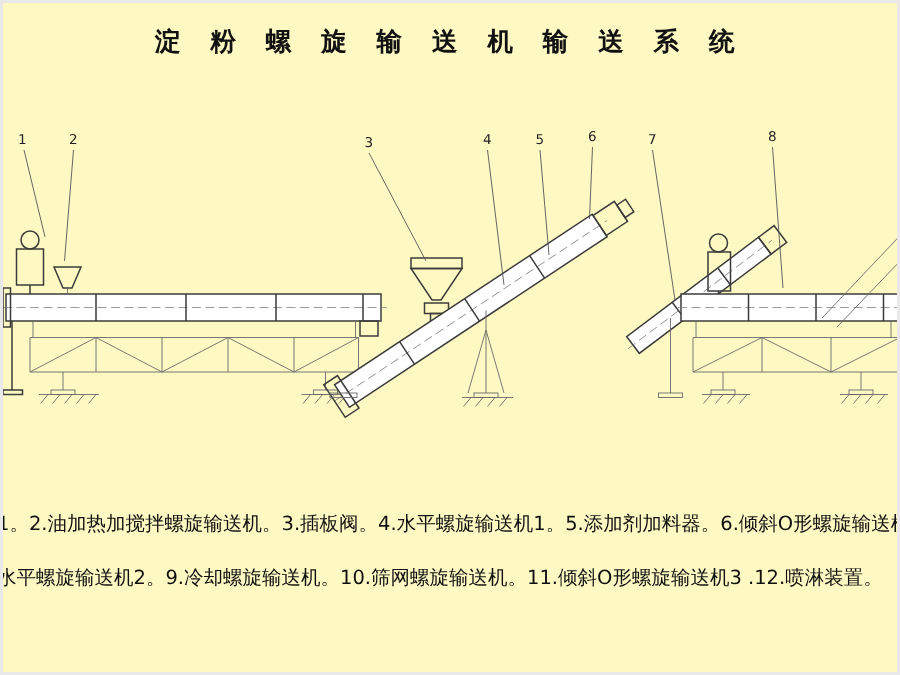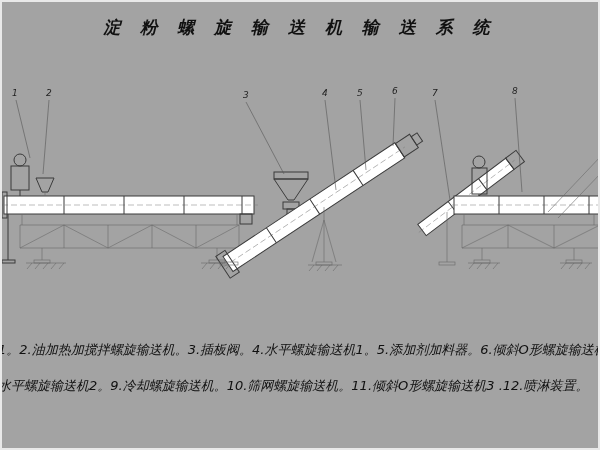--- a/index.html
+++ b/index.html
@@ -3,21 +3,21 @@
 <meta charset="utf-8">
 <style>
   html,body{margin:0;padding:0;}
   body{
     width:600px;height:450px;overflow:hidden;position:relative;
     background:#e9e9e9;
     font-family:"DejaVu Sans","Liberation Sans",sans-serif;
     color:#1a1a1a;
   }
   .page{
-    position:absolute;inset:2px;background:#a3a3a3;overflow:hidden;font-style:italic;
+    position:absolute;inset:2px;background:#fef9c3;overflow:hidden;
   }
   .title{
     position:absolute;top:14px;left:0;width:100%;
     text-align:center;font-size:17px;font-weight:bold;
     letter-spacing:7px;color:#111;margin:0;
   }
   .drawing{
     position:absolute;top:58px;left:0;
   }
   .ln{stroke:#3b3b3b;stroke-width:1;fill:none;}

